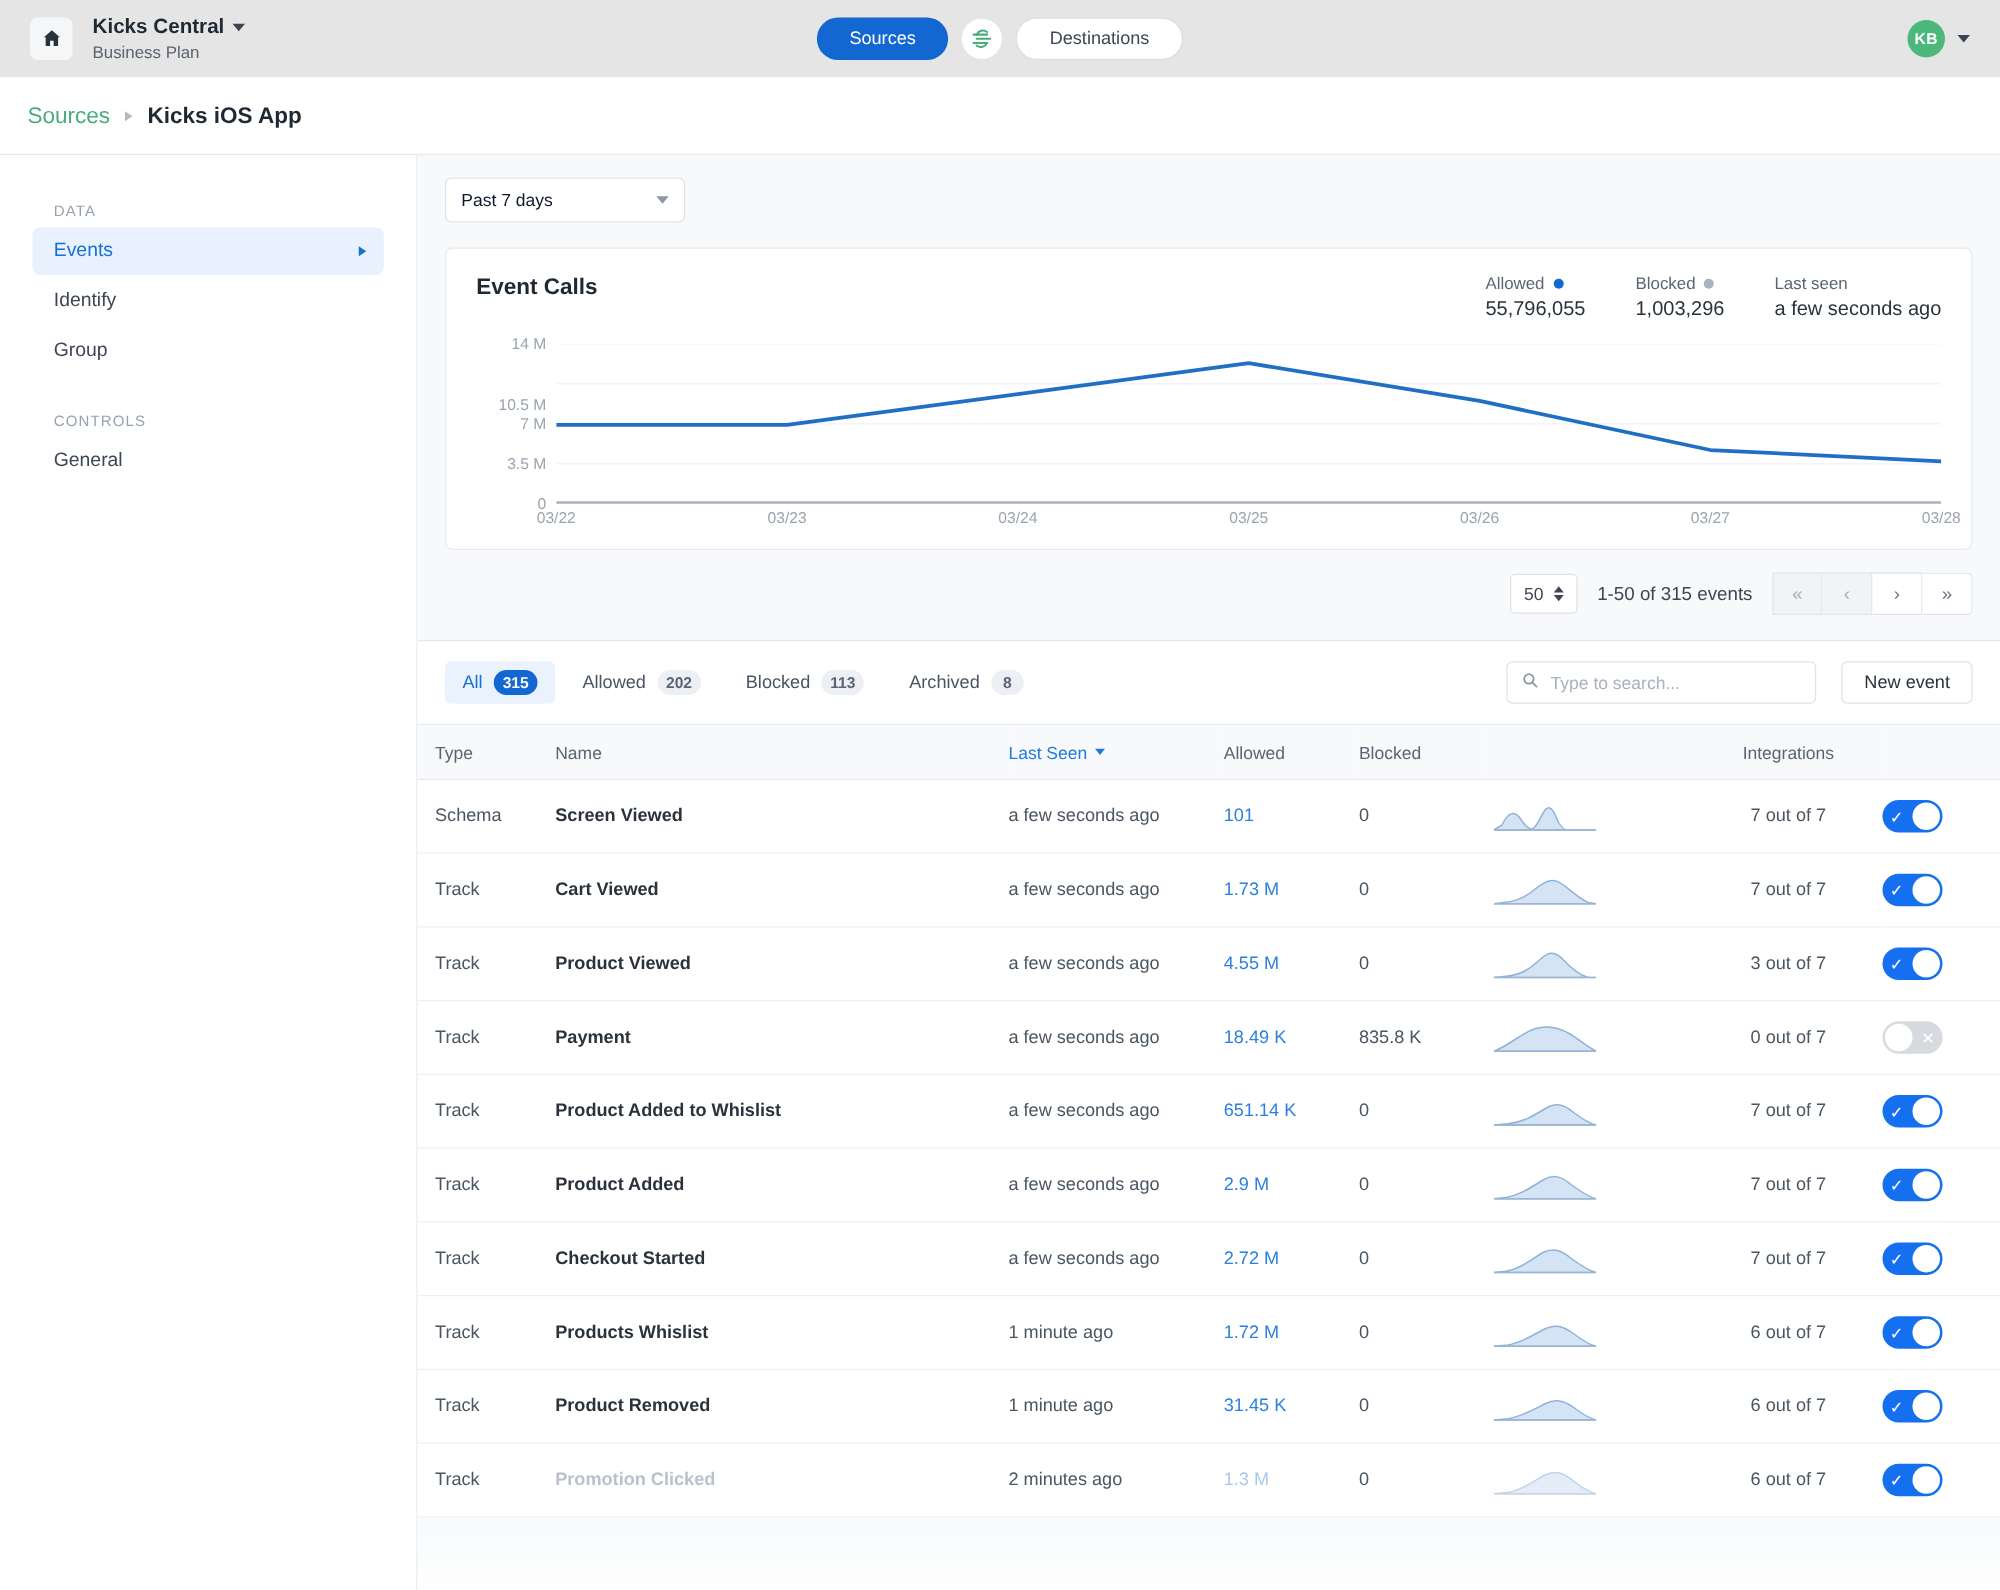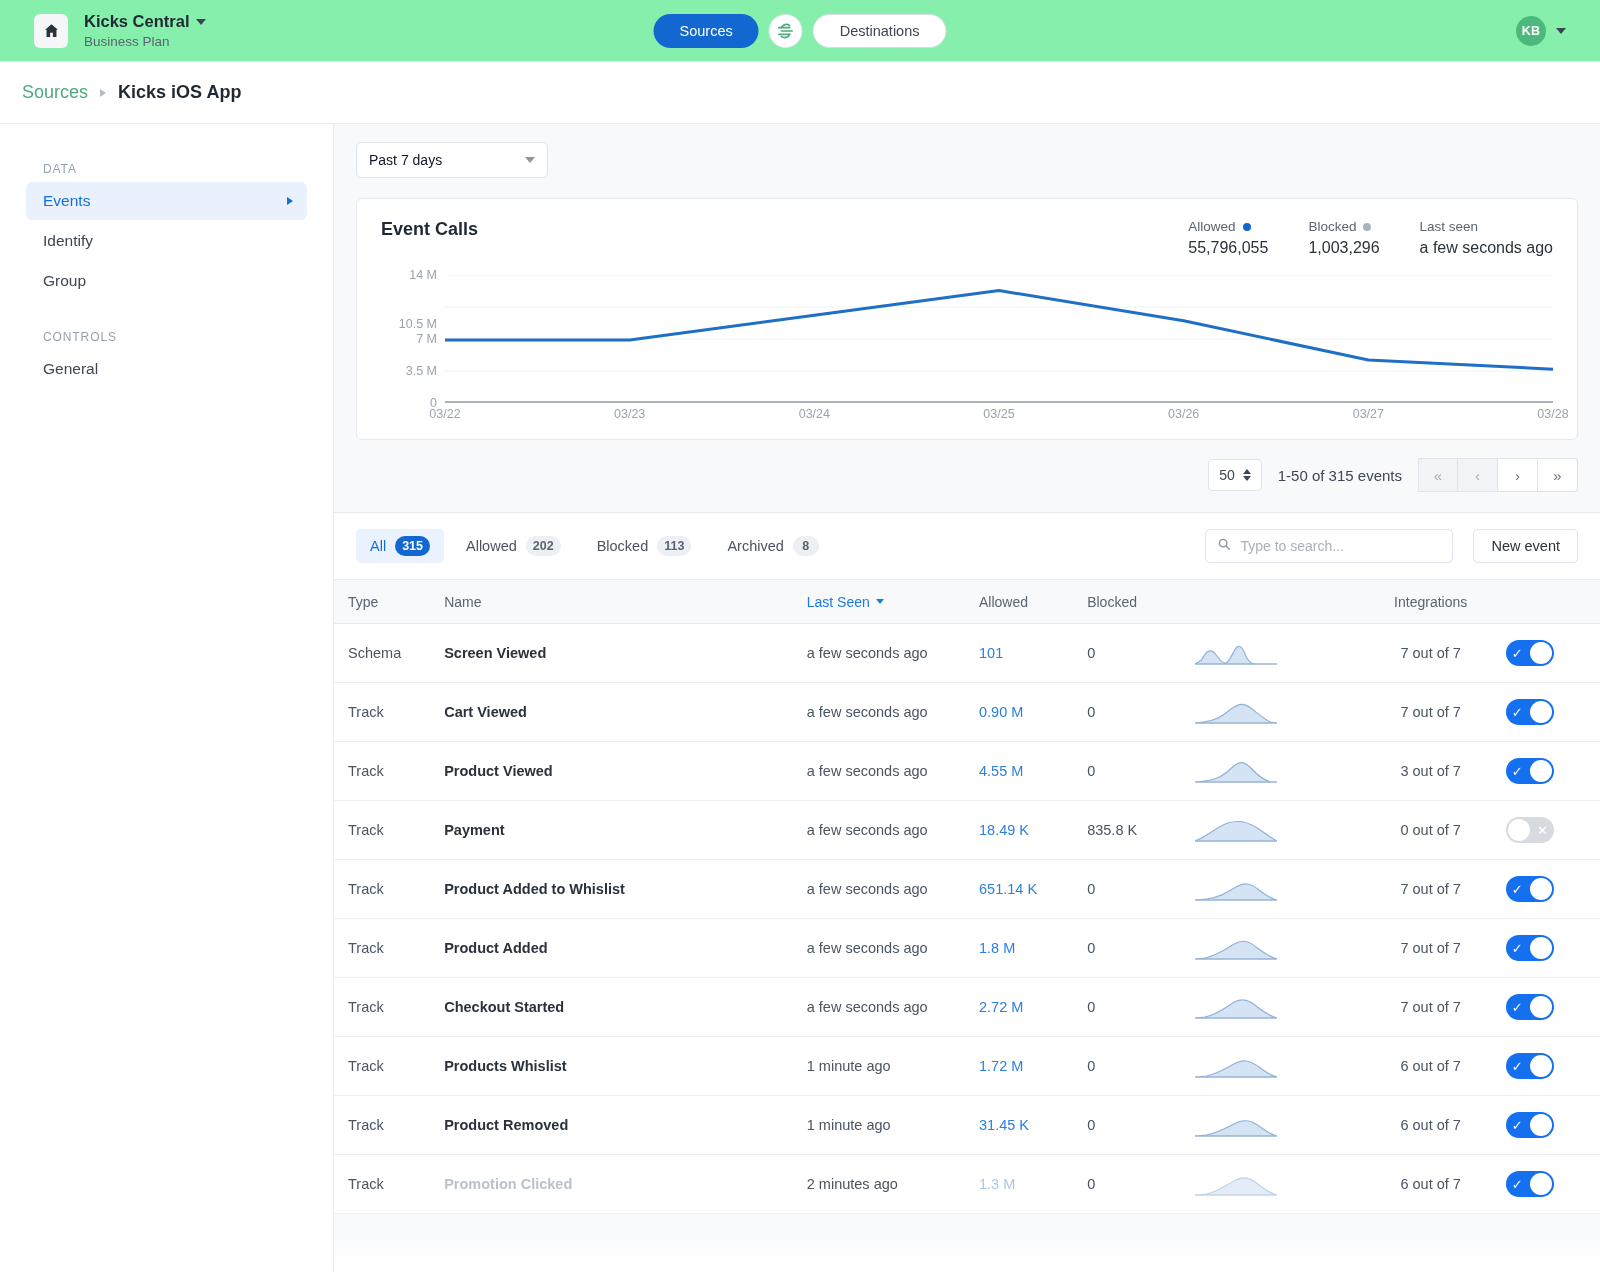--- a/index.html
+++ b/index.html
@@ -8,23 +8,23 @@
     font-family: "Liberation Sans", sans-serif;
     background: #ffffff;
     color: #33373d;
     overflow: hidden;
   }
 
   
   .topbar {
     height: 62px;
     display: flex; align-items: center;
-    padding: 0 34px;
+    padding: 0 24px;
     border-bottom: 1px solid #e8eaed;
-    background: #86efac;
+    background: #e5e5e5;
     position: relative;
   }
   .home-btn {
     width: 34px; height: 34px;
     background: #f4f6f8;
     border-radius: 6px;
     display: flex; align-items: center; justify-content: center;
     margin-right: 16px;
     flex: none;
   }
@@ -535,21 +535,21 @@
                 <div class="toggle toggle-on">
                   <span class="tog-mark">✓</span>
                   <span class="knob"></span>
                 </div>
               </td>
             </tr>
             <tr>
               <td class="c-type">Track</td>
               <td><span class="evt-name">Cart Viewed</span></td>
               <td>a few seconds ago</td>
-              <td><span class="num-blue">0.90 M</span></td>
+              <td><span class="num-blue">1.73 M</span></td>
               <td>0</td>
               <td class="spark-cell"><svg width="82" height="27" viewBox="0 0 100 27" preserveAspectRatio="none">
                   <path d="M0,26 L10,25 C24,24 32,20 44,12 C54,6 60,6 68,11 C76,16 84,22 92,25 L100,26 Z" fill="#d5e4f5" stroke="#8fb2d8" stroke-width="1.2" vector-effect="non-scaling-stroke"></path>
                   <line x1="0" y1="26" x2="100" y2="26" stroke="#9db6d2" stroke-width="1.2" vector-effect="non-scaling-stroke"></line>
                 </svg></td>
               <td class="integ">7 out of 7</td>
               <td>
                 <div class="toggle toggle-on">
                   <span class="tog-mark">✓</span>
                   <span class="knob"></span>
@@ -607,21 +607,21 @@
                 <div class="toggle toggle-on">
                   <span class="tog-mark">✓</span>
                   <span class="knob"></span>
                 </div>
               </td>
             </tr>
             <tr>
               <td class="c-type">Track</td>
               <td><span class="evt-name">Product Added</span></td>
               <td>a few seconds ago</td>
-              <td><span class="num-blue">1.8 M</span></td>
+              <td><span class="num-blue">2.9 M</span></td>
               <td>0</td>
               <td class="spark-cell"><svg width="82" height="27" viewBox="0 0 100 27" preserveAspectRatio="none">
                   <path d="M0,26 L12,25 C26,23 36,17 48,11 C58,6 66,8 76,15 C86,21 94,25 100,26 Z" fill="#d5e4f5" stroke="#8fb2d8" stroke-width="1.2" vector-effect="non-scaling-stroke"></path>
                   <line x1="0" y1="26" x2="100" y2="26" stroke="#9db6d2" stroke-width="1.2" vector-effect="non-scaling-stroke"></line>
                 </svg></td>
               <td class="integ">7 out of 7</td>
               <td>
                 <div class="toggle toggle-on">
                   <span class="tog-mark">✓</span>
                   <span class="knob"></span>

